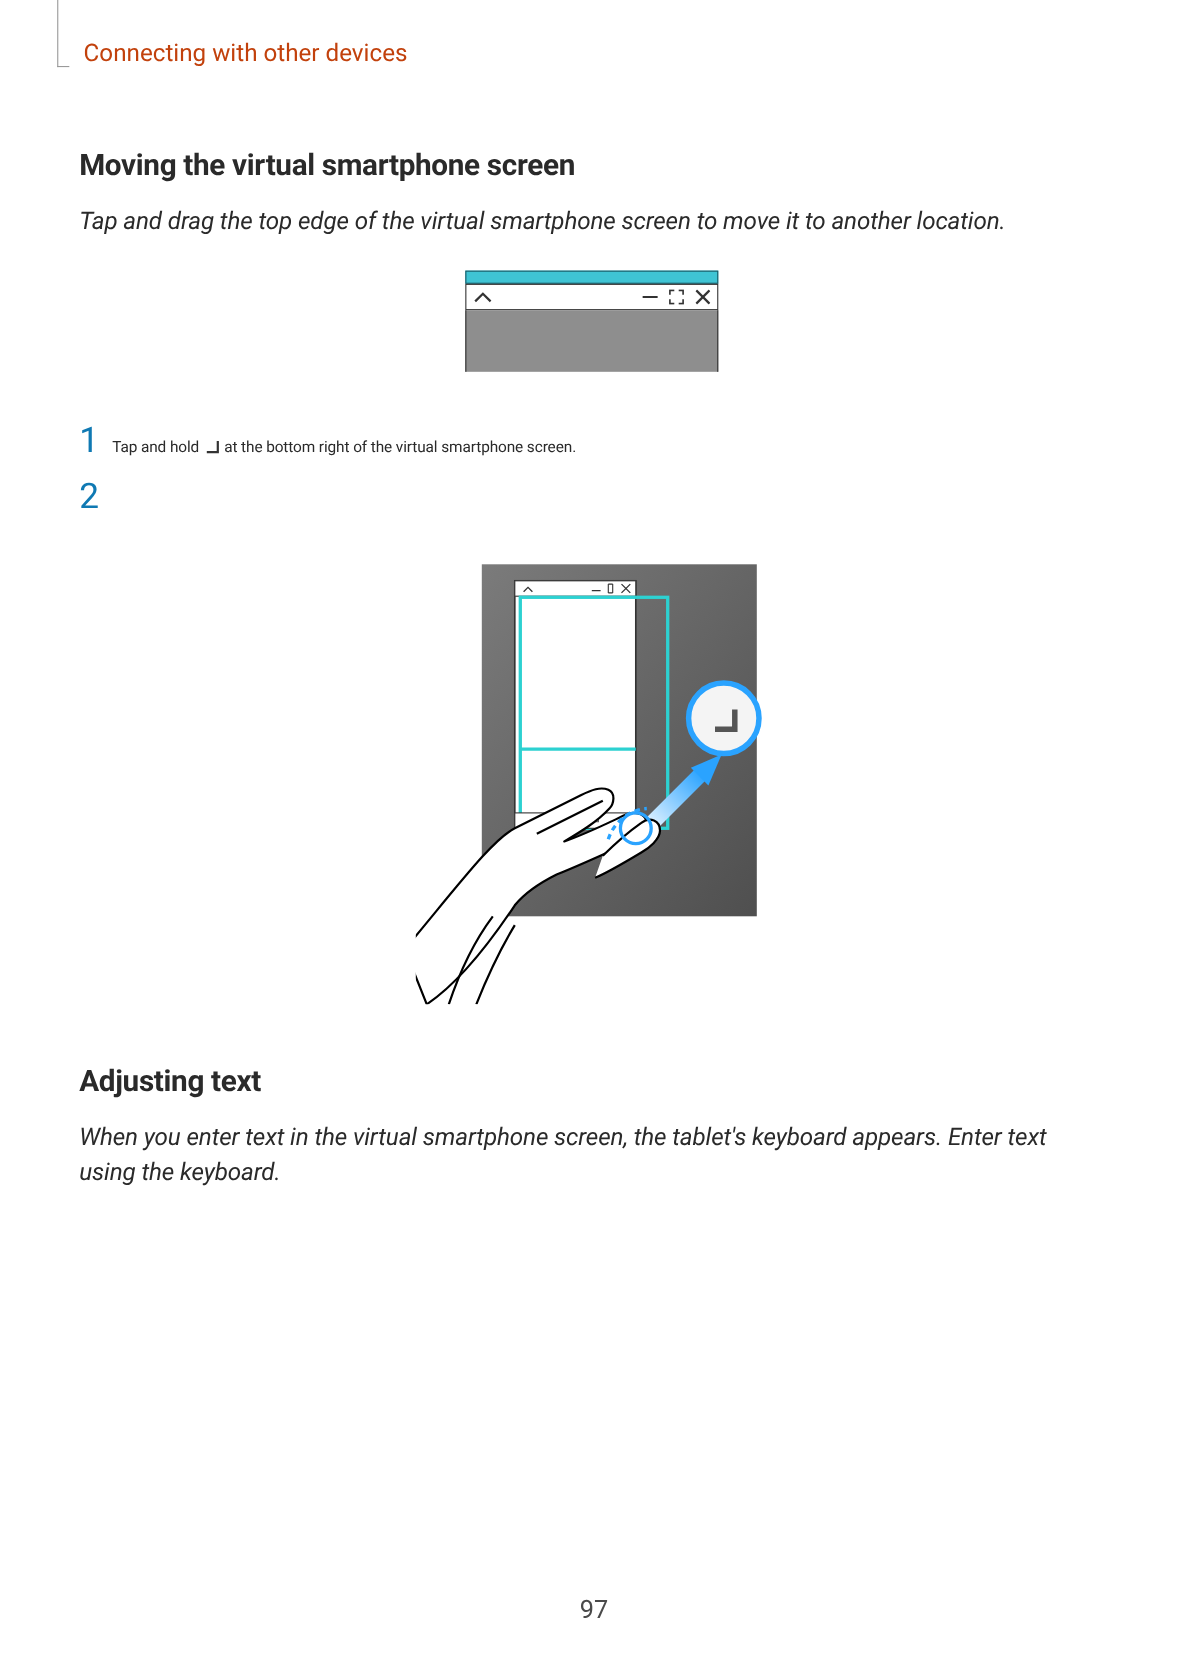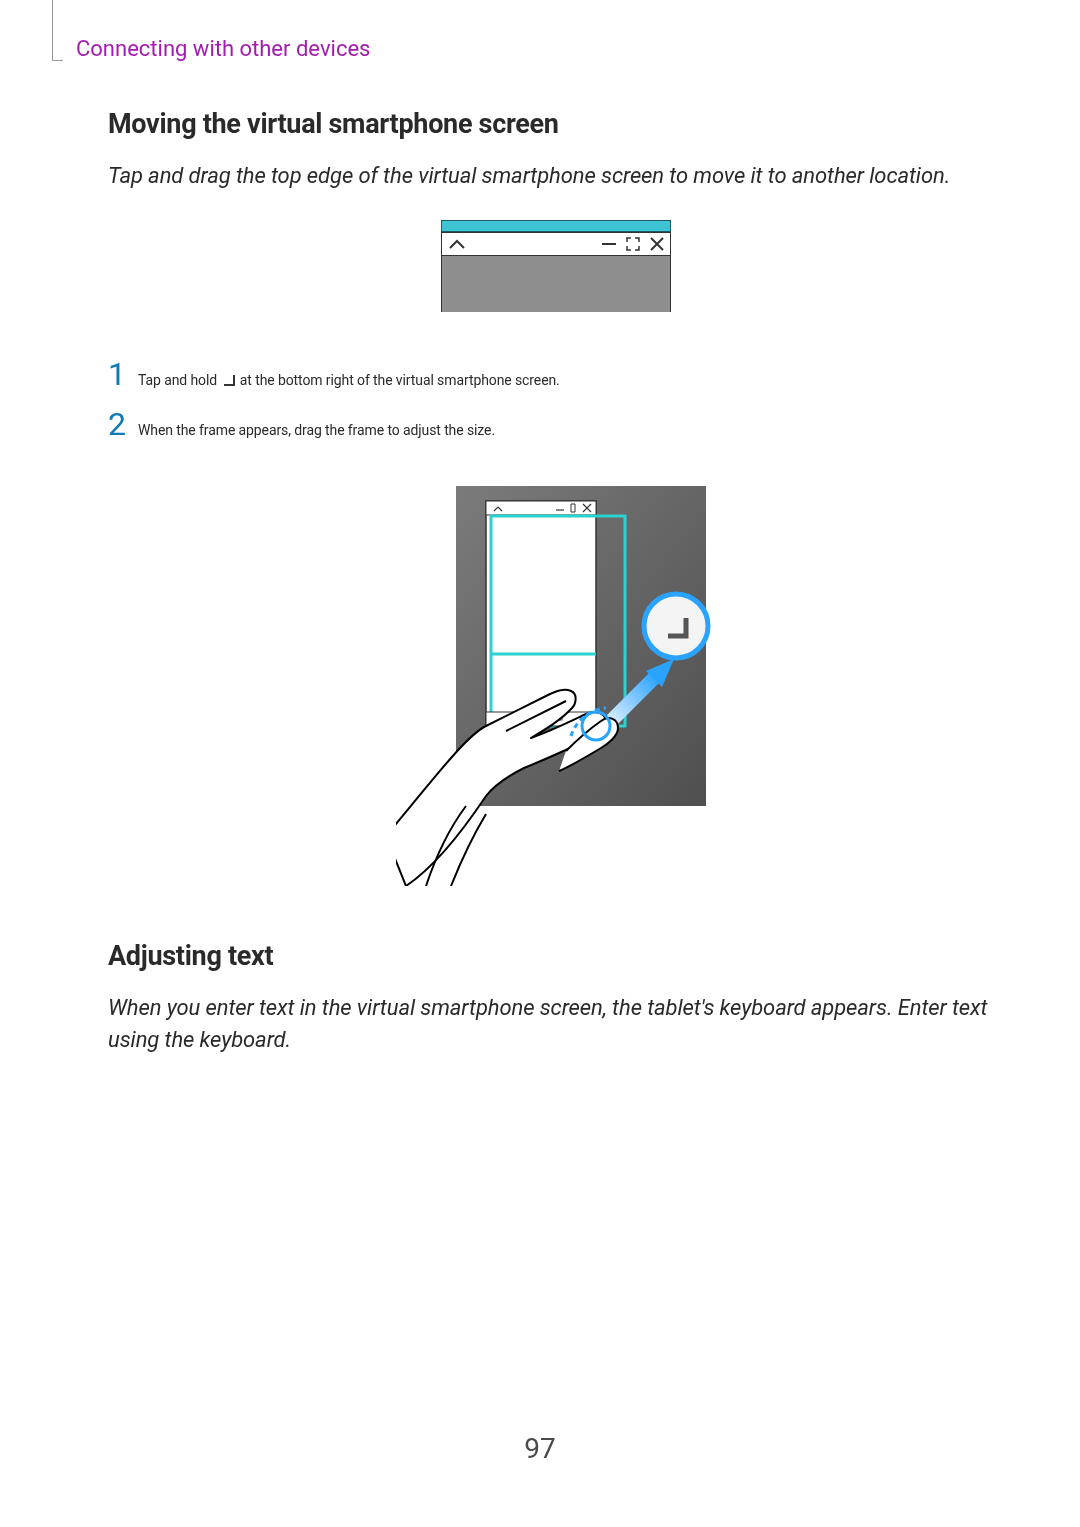--- a/index.html
+++ b/index.html
@@ -19,24 +19,25 @@
     width: 10px;
     height: 60px;
     border-left: 1px solid #9a9a9a;
     border-bottom: 1px solid #9a9a9a;
   }
   .breadcrumb {
     position: absolute;
     left: 76px;
     top: 36px;
     font-size: 22px;
-    color: #a21caf;
+    color: #c2410c;
   }
   .content {
-    padding: 108px 76px 0 108px;
+    padding: 108px 76px 0 72px;
+    margin-top: 26px;
   }
   h2 {
     font-size: 27px;
     font-weight: 700;
     margin: 0 0 20px 0;
     letter-spacing: -0.3px;
   }
   p.body {
     font-size: 22px;
     margin: 0 0 28px 0;
@@ -100,25 +101,25 @@
     display: inline-block;
     vertical-align: -2px;
   }
   
   .fig2 {
     width: 320px;
     margin: 0 auto 50px auto;
   }
   .page-num {
     position: absolute;
-    bottom: 62px;
+    bottom: 50px;
     left: 0;
     width: 100%;
     text-align: center;
-    font-size: 28px;
+    font-size: 23px;
     color: #4a4a4a;
   }
 </style>
 </head>
 <body>
 
 <div class="tab"></div>
 <div class="breadcrumb">Connecting with other devices</div>
 
 <div class="content">
@@ -162,23 +163,20 @@
         <span class="inline-icon">
           <svg width="16" height="16">
               <polyline points="4,14 14,14 14,4" fill="none" stroke="#333" stroke-width="2"></polyline>
             </svg>
         </span>
         <span> at the bottom right of the virtual smartphone screen.</span>
       </div>
     </div>
     <div class="numrow">
       <div class="num">2</div>
-      <div class="txt">
-        <span>When the frame appears, drag the frame to adjust the size.</span>
-      </div>
     </div>
   </div>
 
   <div class="fig2">
     <svg viewBox="0 0 320 410" width="320" height="410">
       <defs>
         <linearGradient id="tab" x1="0" y1="0" x2="1" y2="1">
           <stop offset="0" stop-color="#7b7b7b"></stop>
           <stop offset="1" stop-color="#4f4f4f"></stop>
         </linearGradient>

